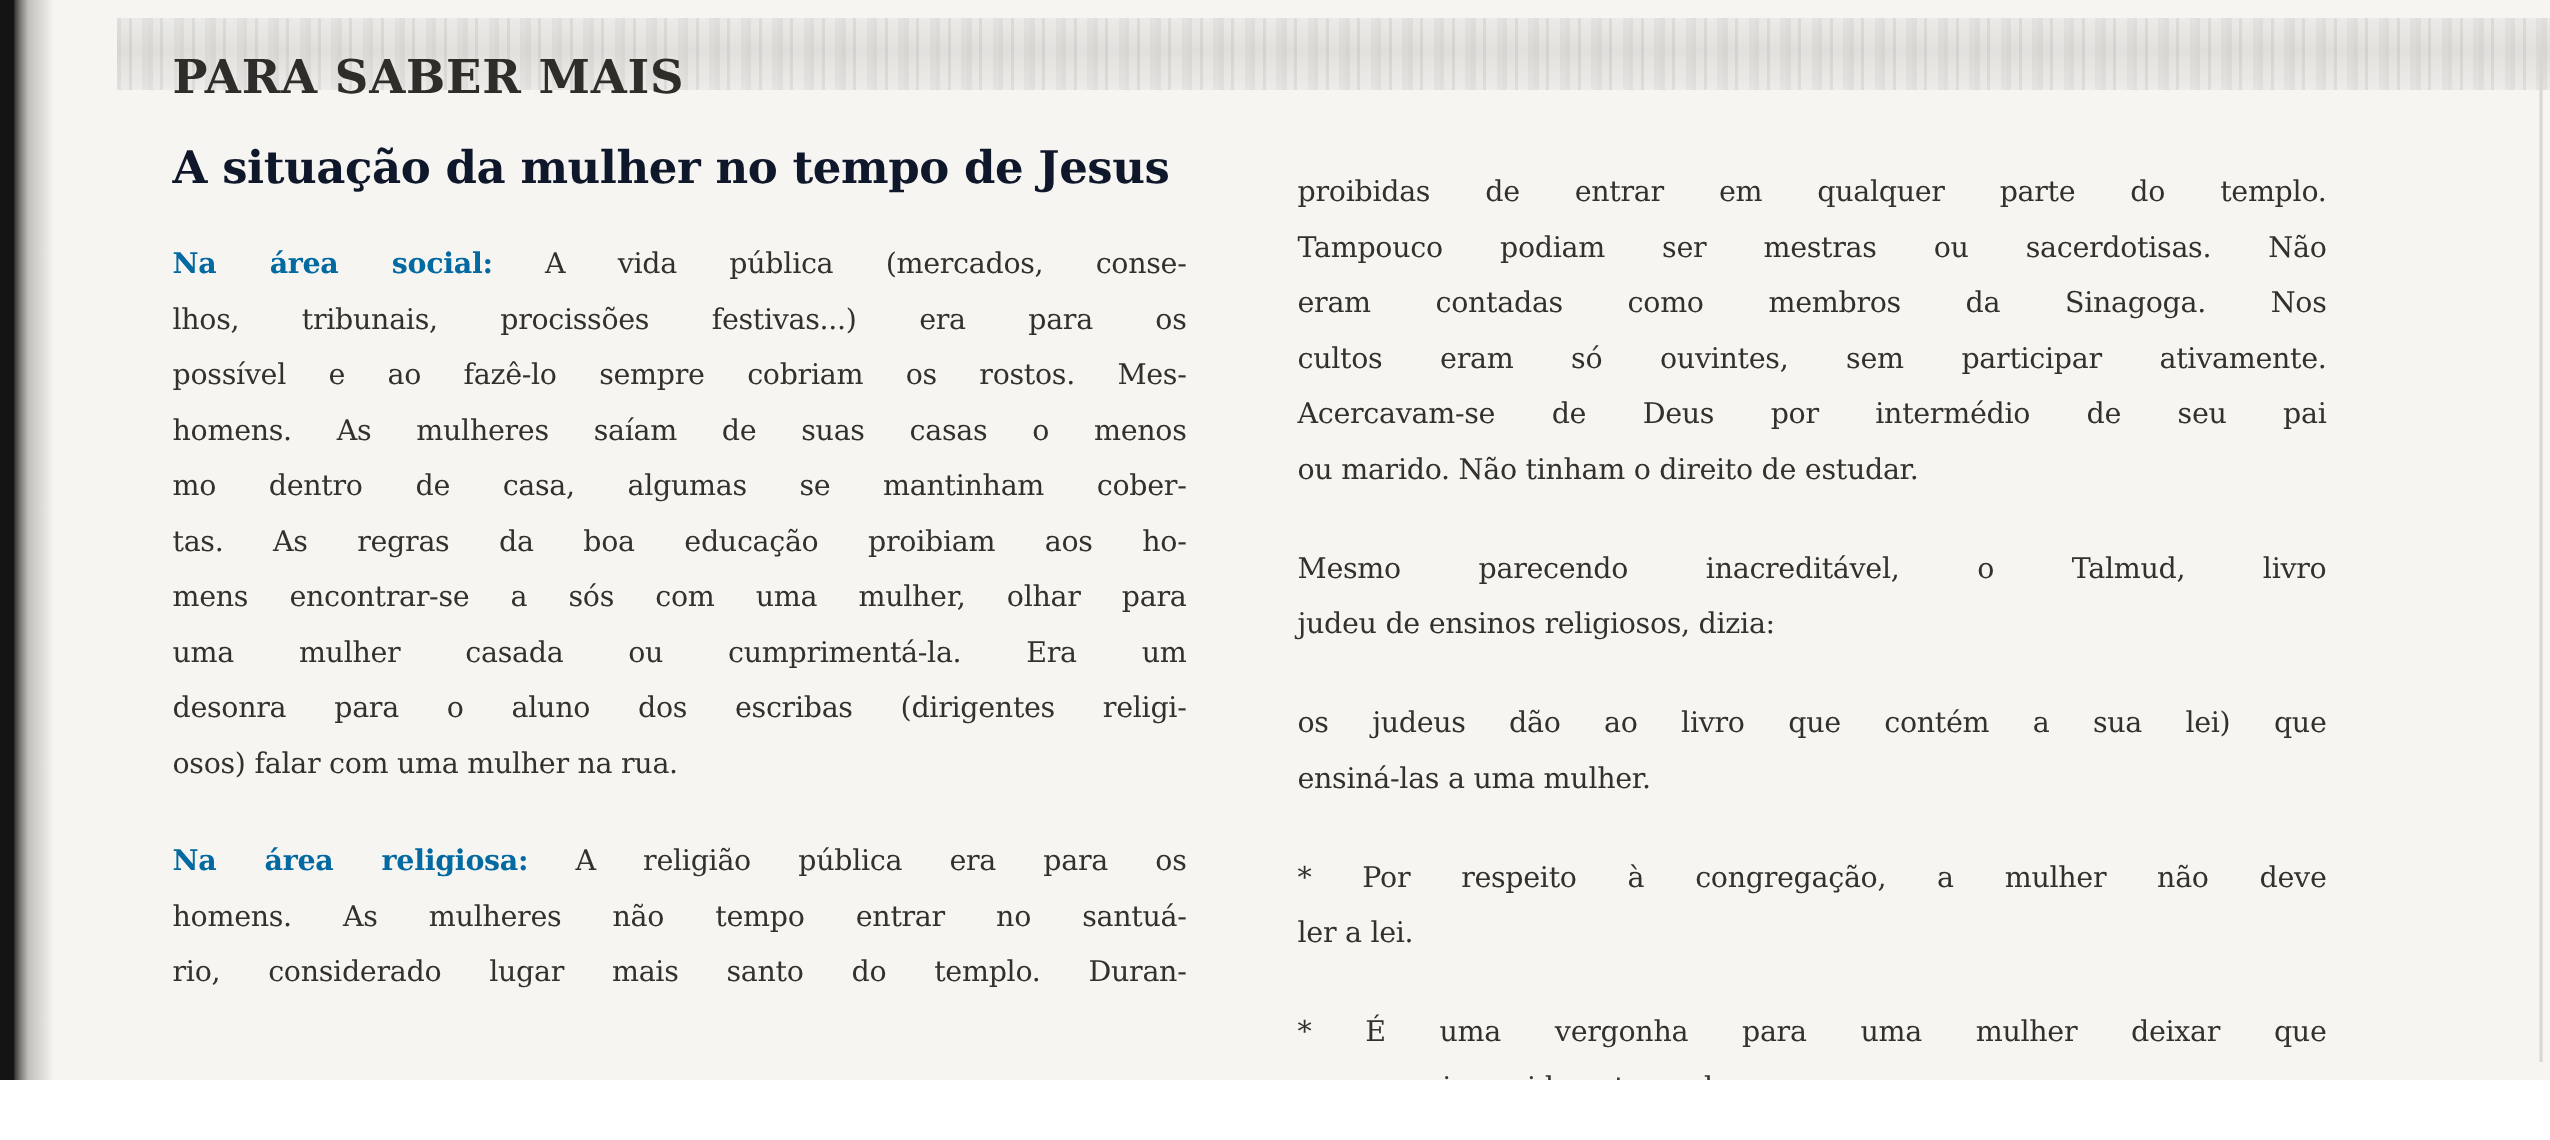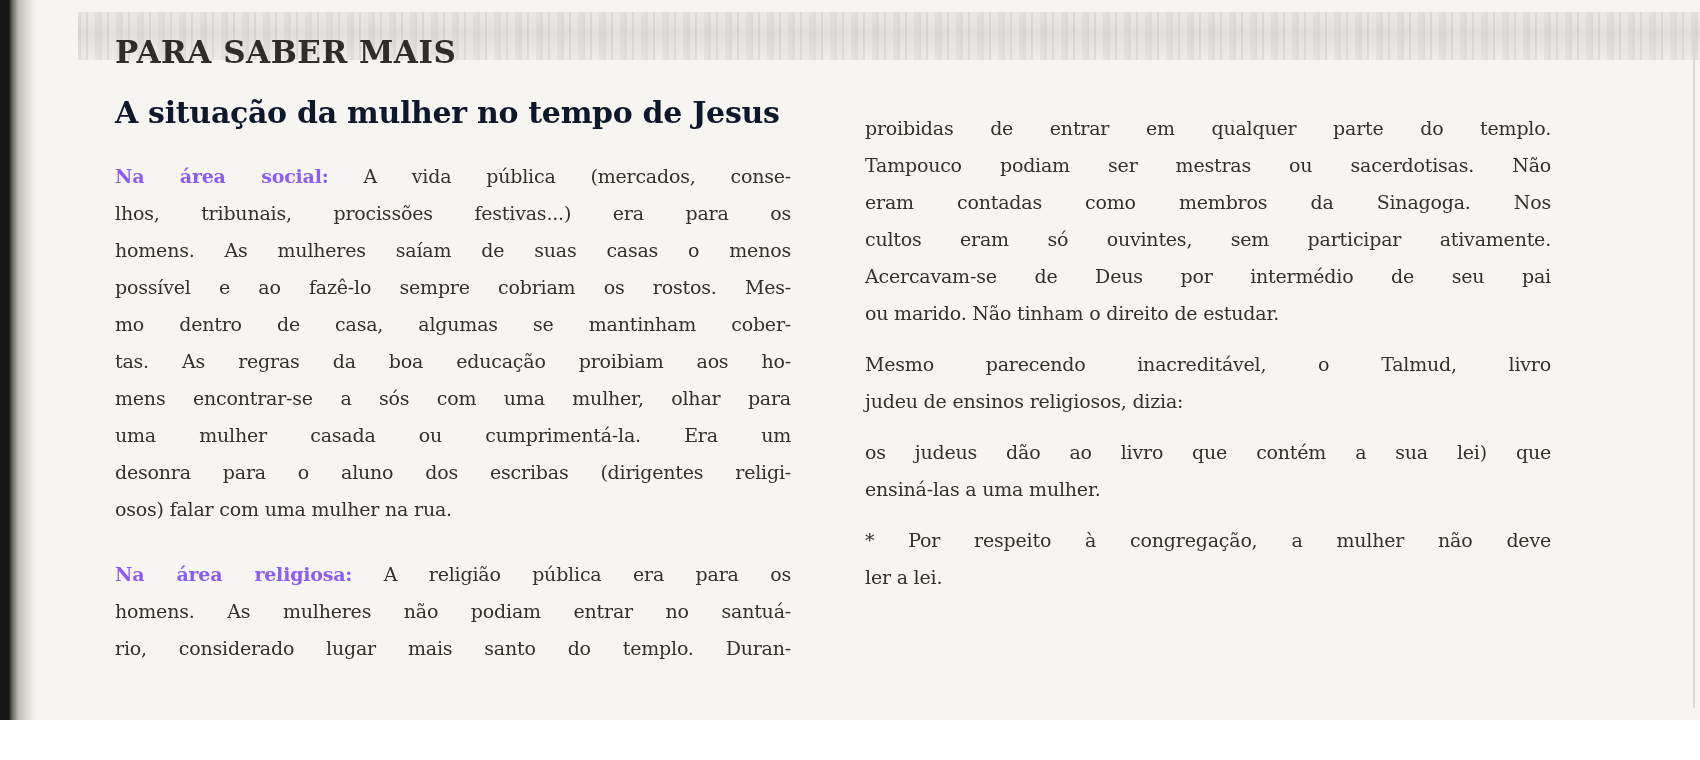--- a/index.html
+++ b/index.html
@@ -73,66 +73,66 @@
   .article-title {
     margin: 25px 0 0 0;
     font-size: 30px;
     line-height: 36px;
     font-weight: bold;
     letter-spacing: -0.3px;
     color: #0f172a;
   }
   .blocks-left  { margin-top: 27px; }
   .block + .block { margin-top: 28px; }
-  .col-right .block + .block { margin-top: 14px; }
+  .col-right .block + .block { margin-top: 29px; }
 
   .line {
     font-size: 19px;
     line-height: 37px;
     letter-spacing: -0.2px;
     white-space: normal;
     text-align: justify;
     text-align-last: justify;
   }
   .line.final {
     text-align-last: left;
   }
   .line strong {
     font-weight: bold;
-    color: #8b5cf6;
+    color: #0369a1;
   }
 </style>
 </head>
 <body>
 
 <div class="page">
   <div class="spine"></div>
   <div class="noise-band"></div>
   <div class="edge-line"></div>
 
   <div class="content">
     <div class="col col-left">
       <h1 class="section-header">PARA SABER MAIS</h1>
       <h2 class="article-title">A situação da mulher no tempo de Jesus</h2>
       <div class="blocks blocks-left" id="left-blocks">
           <div class="block">
             <div class="line"><strong>Na área social:</strong> A vida pública (mercados, conse-</div>
             <div class="line">lhos, tribunais, procissões festivas...) era para os</div>
+            <div class="line">possível e ao fazê-lo sempre cobriam os rostos. Mes-</div>
             <div class="line">homens. As mulheres saíam de suas casas o menos</div>
-            <div class="line">possível e ao fazê-lo sempre cobriam os rostos. Mes-</div>
             <div class="line">mo dentro de casa, algumas se mantinham cober-</div>
             <div class="line">tas. As regras da boa educação proibiam aos ho-</div>
             <div class="line">mens encontrar-se a sós com uma mulher, olhar para</div>
             <div class="line">uma mulher casada ou cumprimentá-la. Era um</div>
             <div class="line">desonra para o aluno dos escribas (dirigentes religi-</div>
             <div class="line final">osos) falar com uma mulher na rua.</div>
           </div>
           <div class="block">
             <div class="line"><strong>Na área religiosa:</strong> A religião pública era para os</div>
-            <div class="line">homens. As mulheres não podiam entrar no santuá-</div>
+            <div class="line">homens. As mulheres não tempo entrar no santuá-</div>
             <div class="line">rio, considerado lugar mais santo do templo. Duran-</div>
           </div>
         </div>
     </div>
 
     <div class="col col-right">
       <div class="blocks" id="right-blocks">
           <div class="block">
             <div class="line">proibidas de entrar em qualquer parte do templo.</div>
             <div class="line">Tampouco podiam ser mestras ou sacerdotisas. Não</div>
@@ -146,16 +146,20 @@
             <div class="line final">judeu de ensinos religiosos, dizia:</div>
           </div>
           <div class="block">
             <div class="line">os judeus dão ao livro que contém a sua lei) que</div>
             <div class="line final">ensiná-las a uma mulher.</div>
           </div>
           <div class="block">
             <div class="line">* Por respeito à congregação, a mulher não deve</div>
             <div class="line final">ler a lei.</div>
           </div>
+          <div class="block">
+            <div class="line">* É uma vergonha para uma mulher deixar que</div>
+            <div class="line final">sua voz seja ouvida entre os homens.</div>
+          </div>
         </div>
     </div>
   </div>
 </div>
 
 </body></html>

